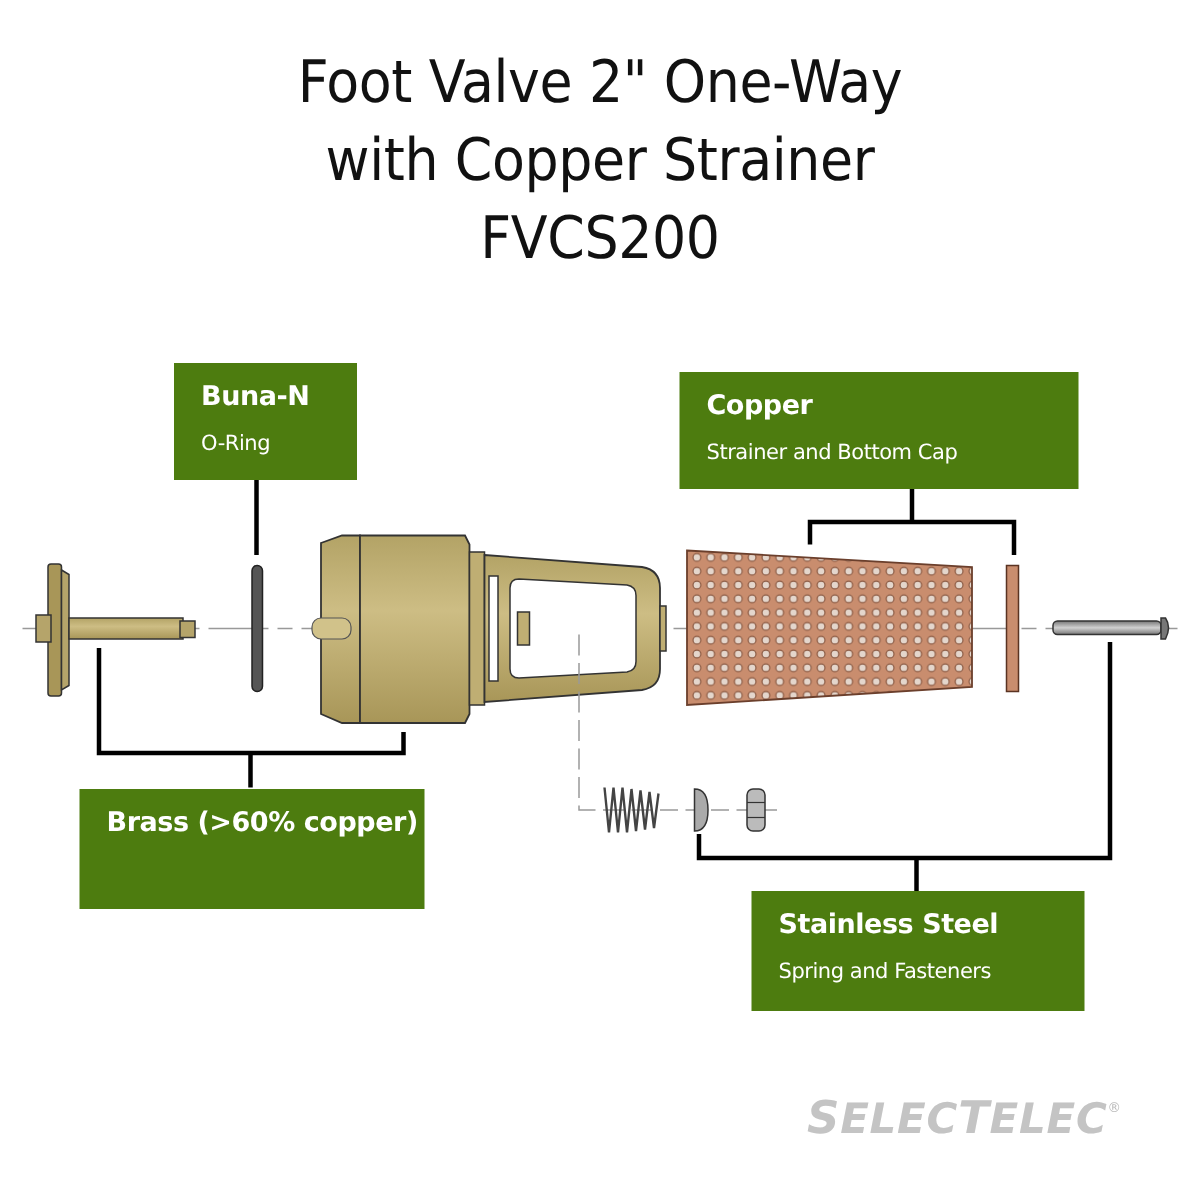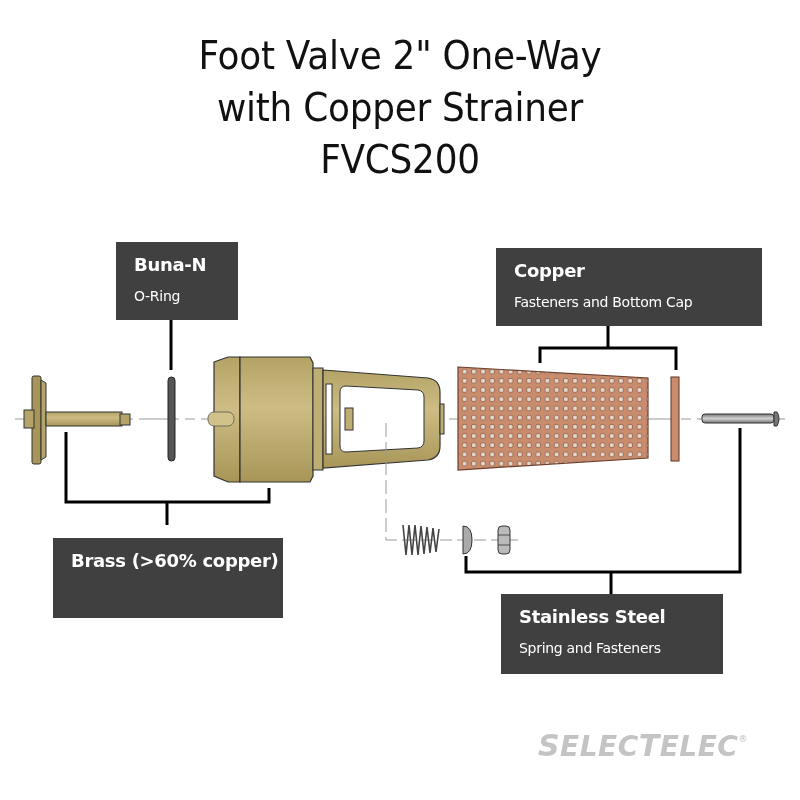--- a/index.html
+++ b/index.html
@@ -4,21 +4,21 @@
 <style>
   html, body { margin: 0; padding: 0; background: #ffffff; }
   body { width: 800px; height: 800px; position: relative; overflow: hidden; font-family: "Liberation Sans", "DejaVu Sans", sans-serif; }
   .title {
     position: absolute; left: 0; top: 30px; width: 800px; text-align: center;
     font-size: 39px; line-height: 52px; font-weight: normal; color: #111; letter-spacing: -0.3px;
     font-family: "DejaVu Sans", sans-serif; transform: scaleX(0.92);
   }
   .title div { white-space: nowrap; }
   .label-box {
-    position: absolute; background: #404040; color: #fff; box-sizing: border-box;
+    position: absolute; background: #4d7c0f; color: #fff; box-sizing: border-box;
     padding: 8px 18px; font-family: "DejaVu Sans", sans-serif;
   }
   .label-box .head { font-weight: bold; font-size: 18px; line-height: 30px; white-space: nowrap; letter-spacing: -0.3px; }
   .label-box .sub { font-size: 14px; line-height: 32px; white-space: nowrap; letter-spacing: -0.3px; }
   svg.diagram { position: absolute; left: 0; top: 0; }
   .logo {
     position: absolute; left: 538px; top: 728px; font-family: "DejaVu Sans", sans-serif;
     font-weight: bold; font-style: italic; color: #c4c4c4; font-size: 30px; letter-spacing: 0.5px;
     white-space: nowrap;
   }
@@ -111,26 +111,26 @@
     <polyline points="466,556 466,572 740,572 740,428"></polyline>
     <line x1="611" y1="572" x2="611" y2="595"></line>
   </g>
 </svg>
 
 <div class="label-box" style="left:116px; top:242px; width:122px; height:78px;">
   <div class="head">Buna-N</div>
   <div class="sub">O-Ring</div>
 </div>
 
-<div class="label-box" style="left:496px; top:248px; width:266px; height:78px;">
+<div class="label-box" style="left:453px; top:248px; width:266px; height:78px;">
   <div class="head">Copper</div>
-  <div class="sub">Fasteners and Bottom Cap</div>
+  <div class="sub">Strainer and Bottom Cap</div>
 </div>
 
-<div class="label-box" style="left:53px; top:526px; width:230px; height:80px;margin-top:12px;">
+<div class="label-box" style="left:53px; top:526px; width:230px; height:80px;">
   <div class="head">Brass (&gt;60% copper)</div>
 </div>
 
 <div class="label-box" style="left:501px; top:594px; width:222px; height:80px;">
   <div class="head">Stainless Steel</div>
   <div class="sub">Spring and Fasteners</div>
 </div>
 
 <div class="logo">
   <span>S</span><span class="sm">ELEC</span><span>T</span><span class="sm">ELEC</span><sup>®</sup>

